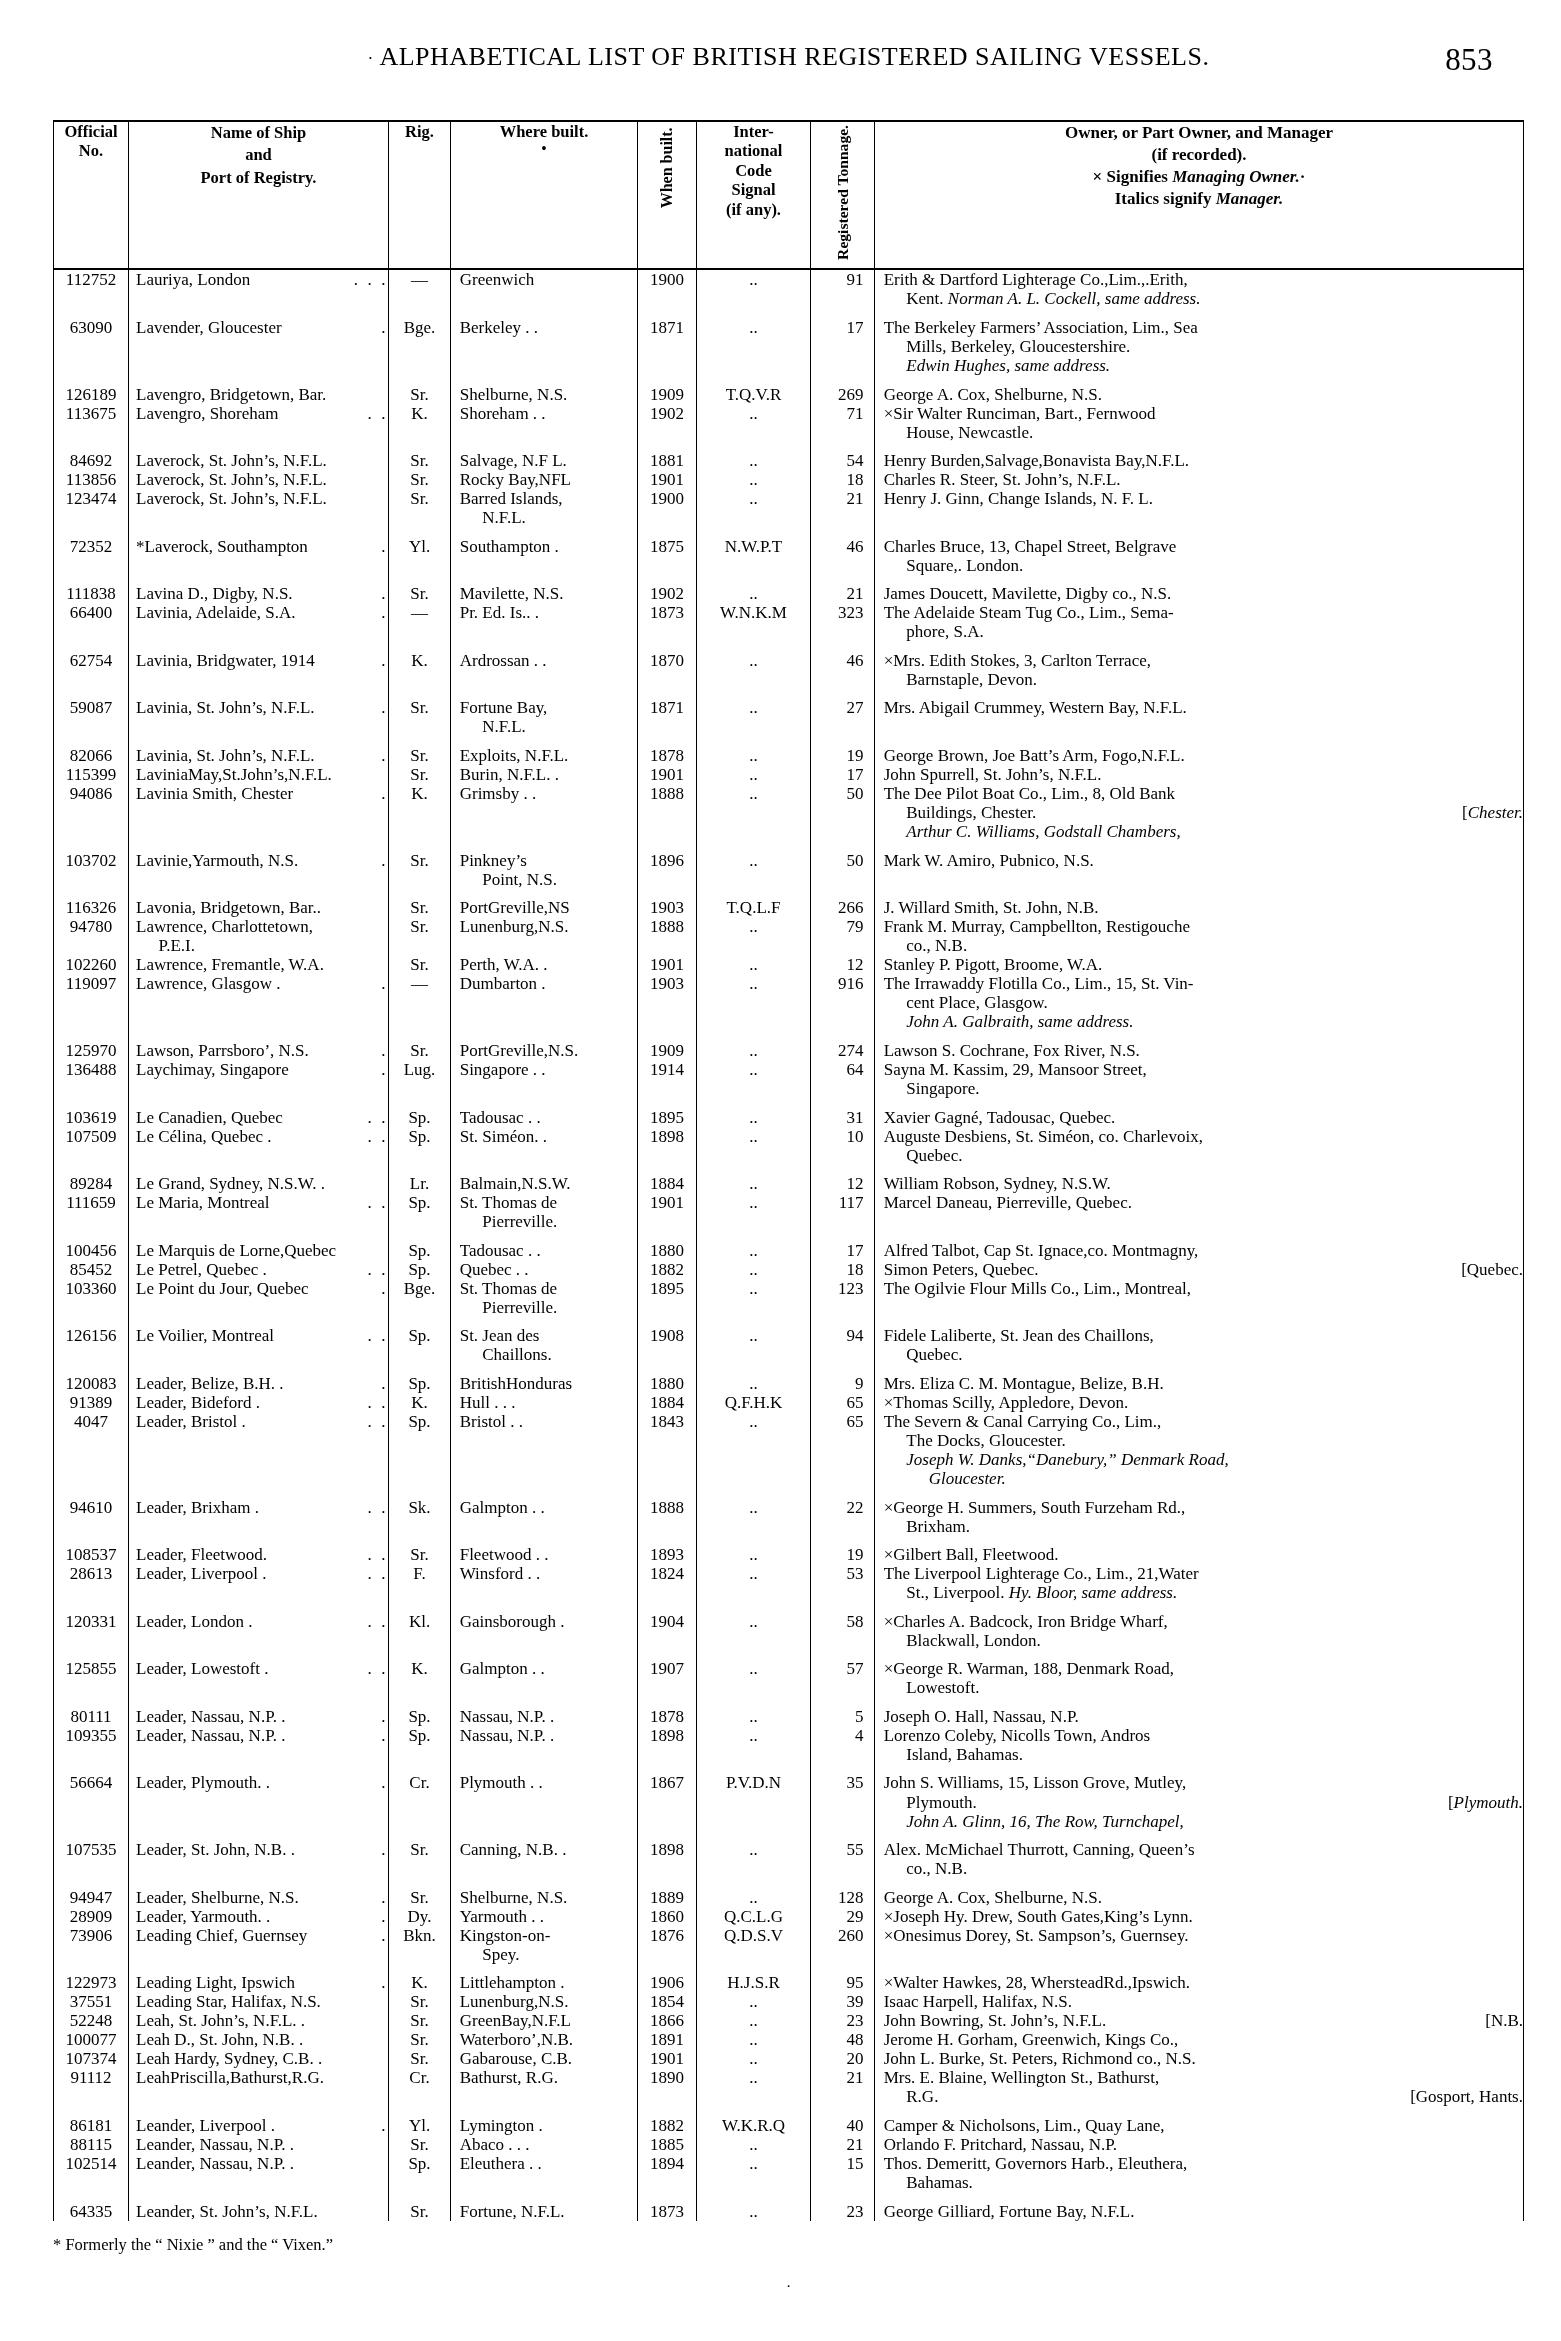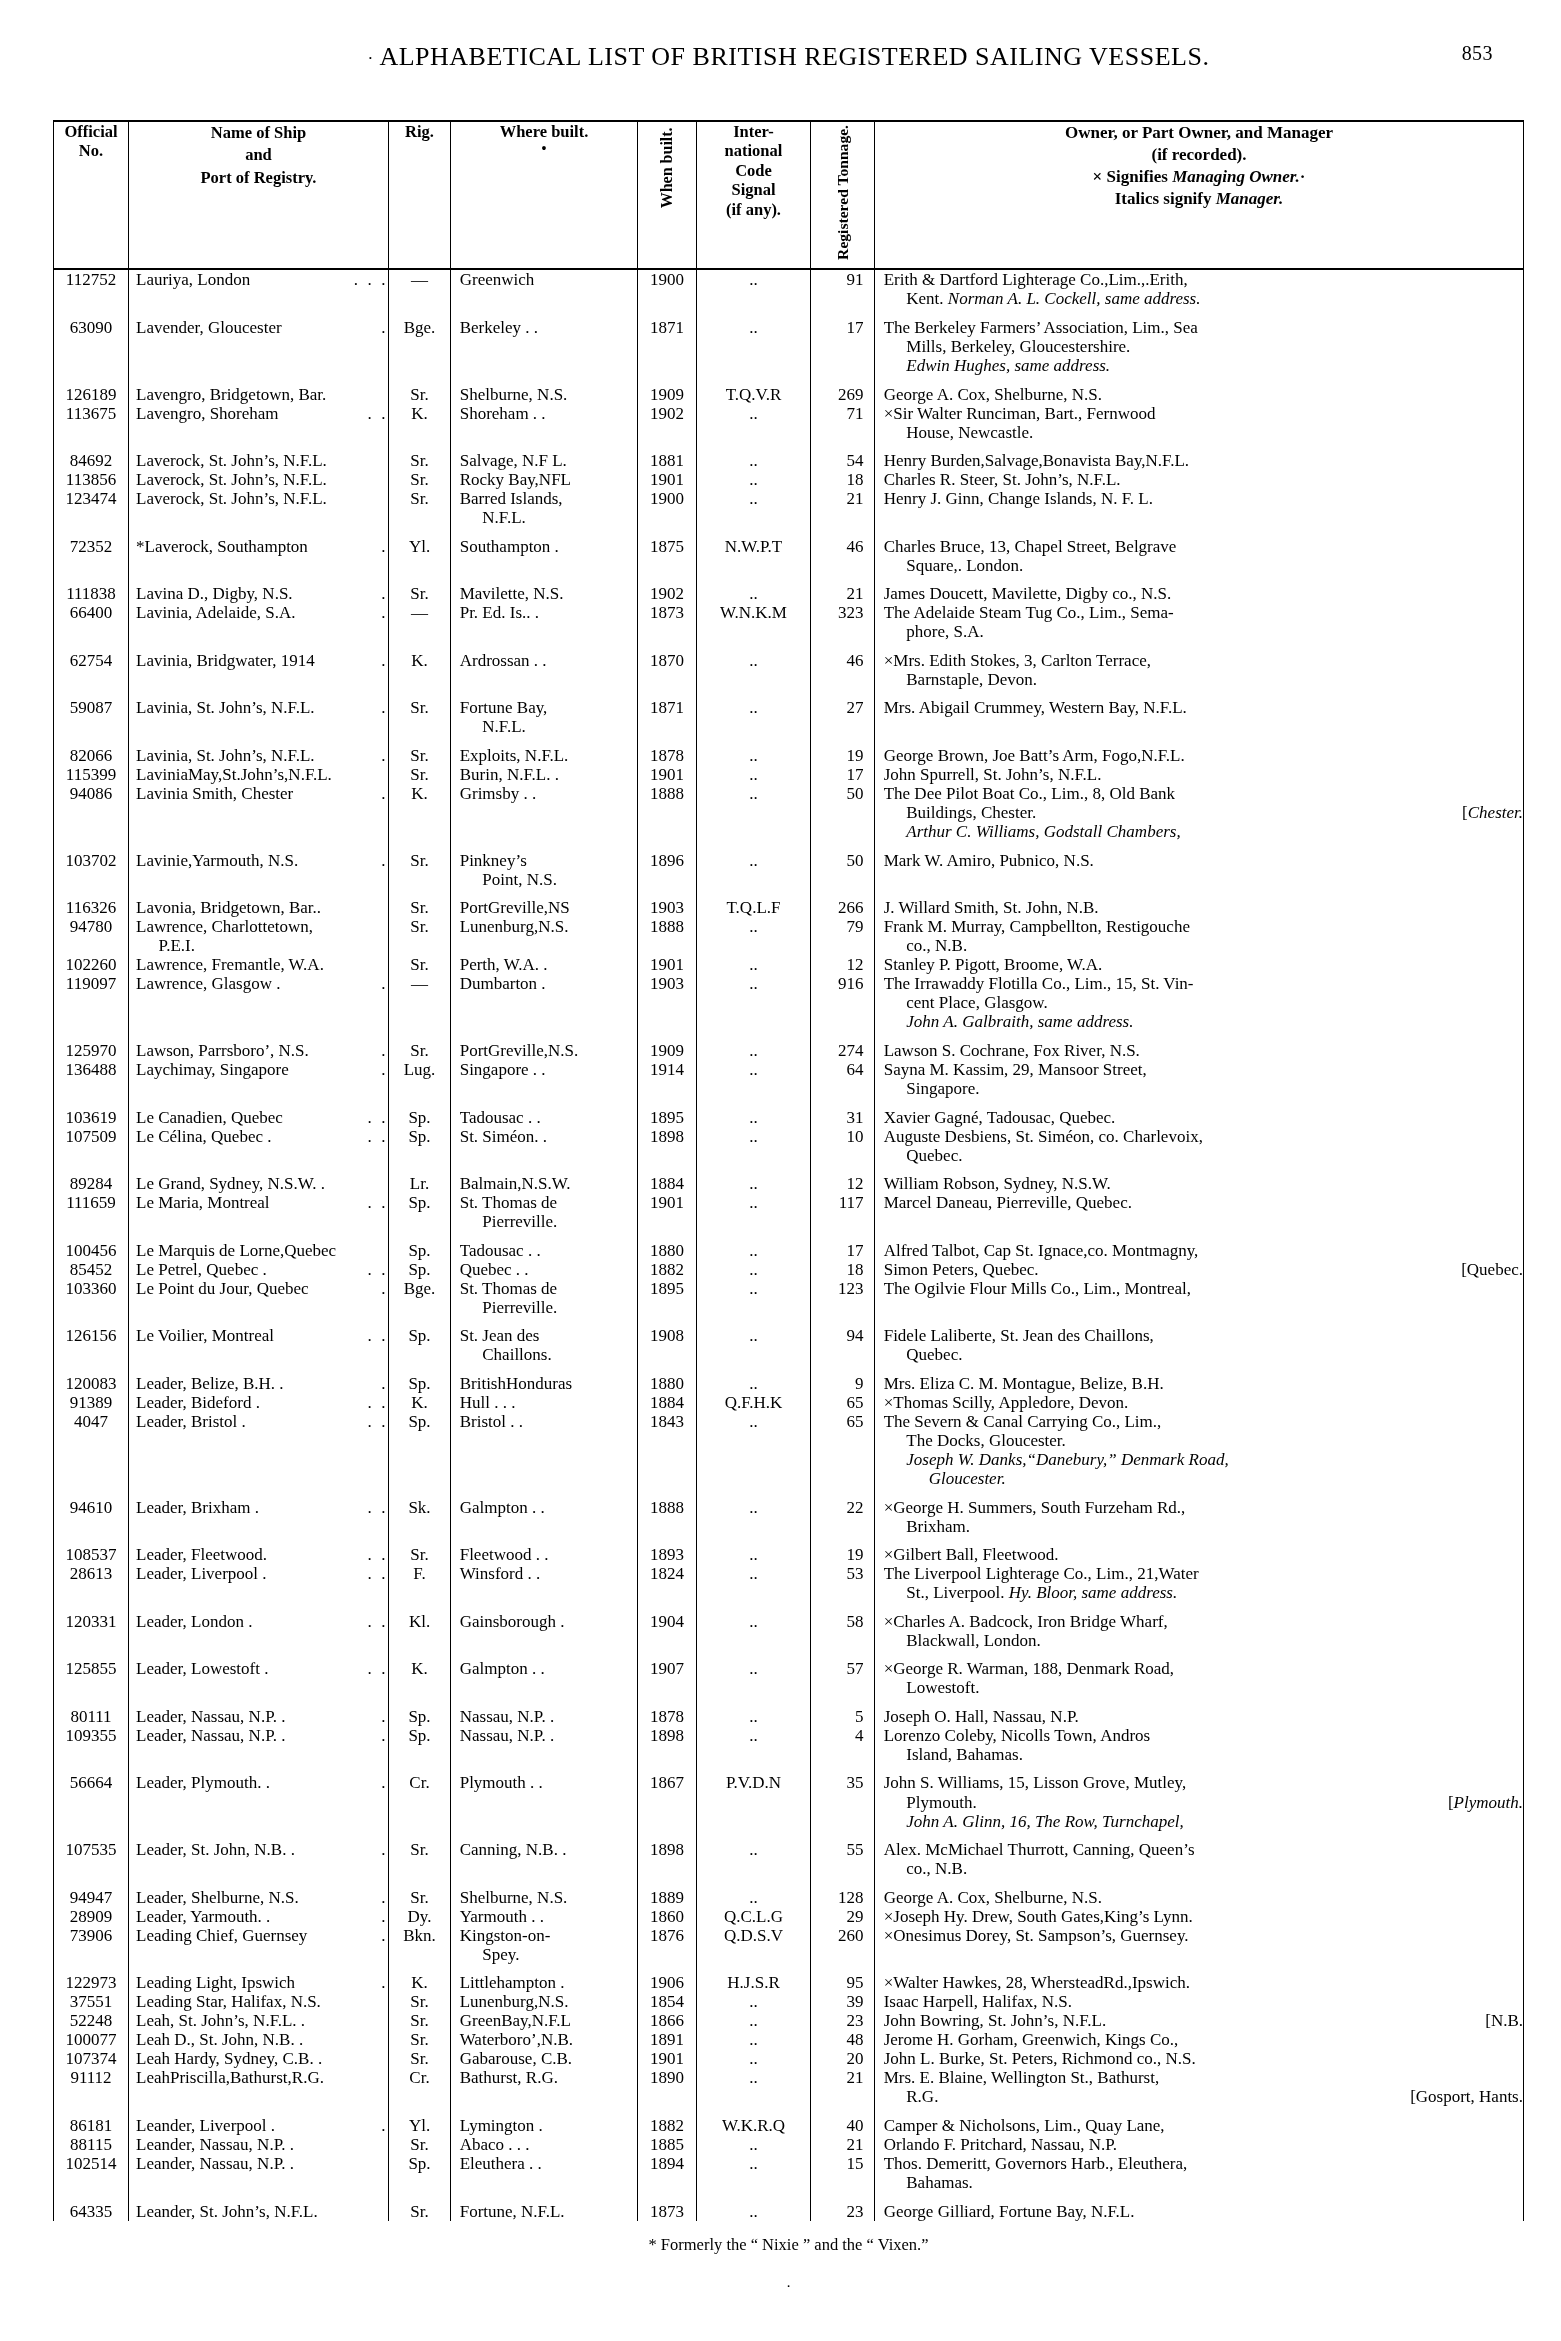--- a/index.html
+++ b/index.html
@@ -38,21 +38,21 @@
     white-space: nowrap;
   }
   .page-title .lead-dot {
     font-size: 17.3px;
     vertical-align: middle;
   }
   .page-number {
     position: absolute;
     right: 15.6px;
     top: 42px;
-    font-size: 20px;
+    font-size: 31px;
     letter-spacing: 0.4px;
   }
   table.main {
     border-collapse: collapse;
     margin: 24px auto 0 auto;
     width: 1471px;
     table-layout: fixed;
     font-size: 17px;
   }
   table.main td, table.main th {
@@ -124,21 +124,20 @@
     padding-left: 5.2px;
   }
   .nm {
     display: inline-block;
   }
   .it { font-style: italic; text-align: center; }
   .ind { display: block; padding-left: 22.6px; }
   .ind2 { display: block; padding-left: 45px; }
   .rt { float: right; }
   .footnote {
-    text-align: center;
     font-size: 16.5px;
     margin-top: 14px;
     width: 1471px;
     margin-left: auto;
     margin-right: auto;
   }
   .bottom-dot {
     text-align: center;
     font-size: 15.6px;
     margin-top: 22.6px;

